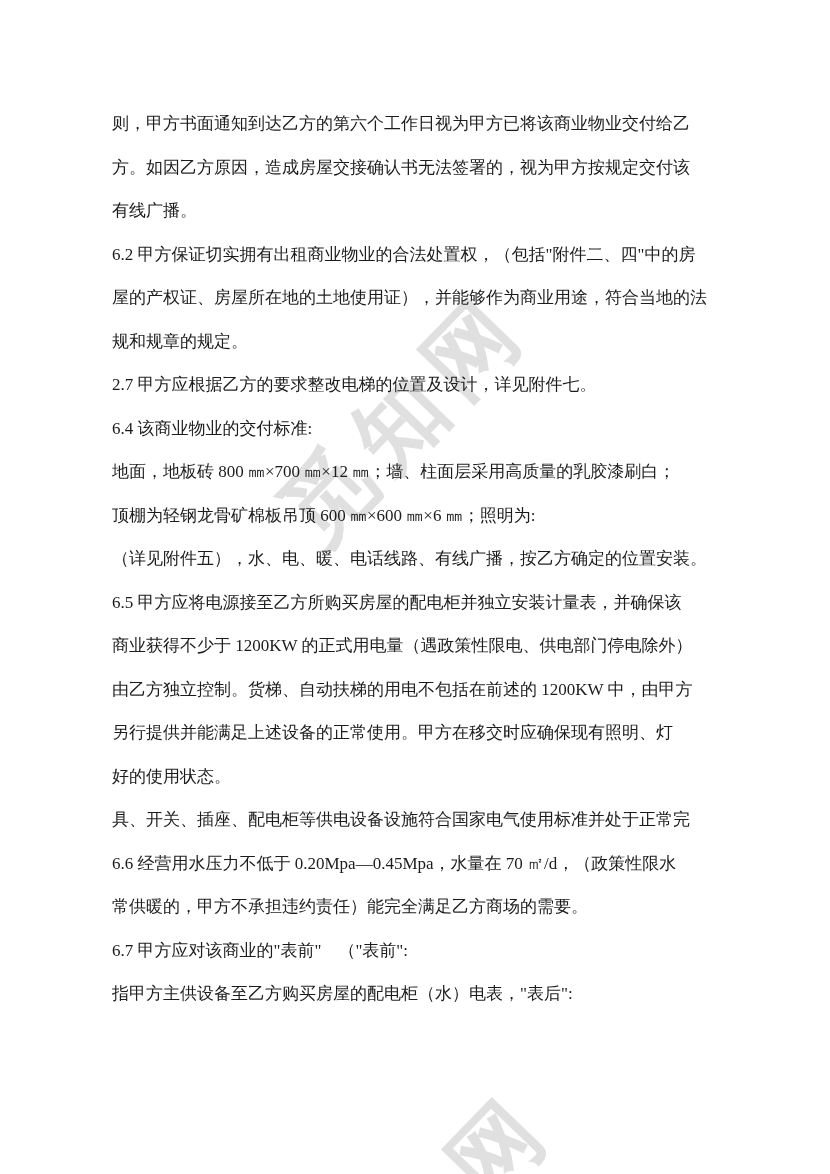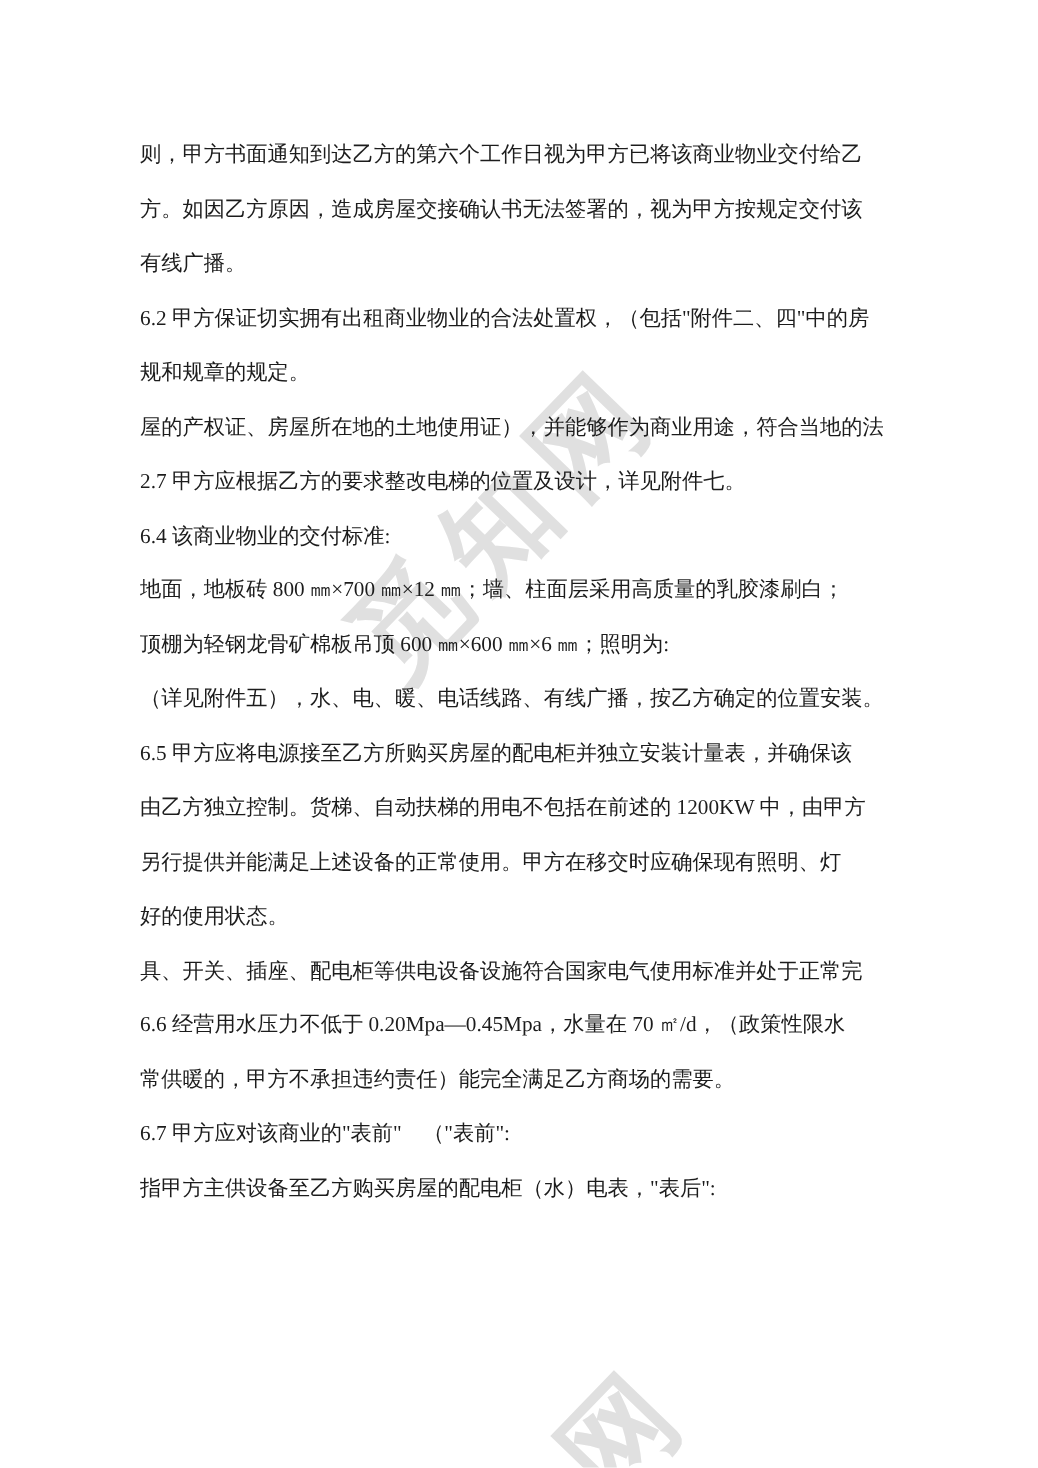--- a/index.html
+++ b/index.html
@@ -54,28 +54,29 @@
 <div class="page">
 
   <div class="watermark wm-1">觅知网</div>
   <div class="watermark wm-2">觅知网</div>
 
   <div class="doc">
     <div class="doc-line">则，甲方书面通知到达乙方的第六个工作日视为甲方已将该商业物业交付给乙</div>
     <div class="doc-line">方。如因乙方原因，造成房屋交接确认书无法签署的，视为甲方按规定交付该</div>
     <div class="doc-line">有线广播。</div>
     <div class="doc-line">6.2 甲方保证切实拥有出租商业物业的合法处置权，（包括"附件二、四"中的房</div>
+    <div class="doc-line">屋的产权证、房屋所在地的土地使用证），并能够作为商业用途，符合当地的法</div>
     <div class="doc-line">规和规章的规定。</div>
-    <div class="doc-line">屋的产权证、房屋所在地的土地使用证），并能够作为商业用途，符合当地的法</div>
     <div class="doc-line">2.7 甲方应根据乙方的要求整改电梯的位置及设计，详见附件七。</div>
     <div class="doc-line">6.4 该商业物业的交付标准:</div>
     <div class="doc-line">地面，地板砖 800 ㎜×700 ㎜×12 ㎜；墙、柱面层采用高质量的乳胶漆刷白；</div>
     <div class="doc-line">顶棚为轻钢龙骨矿棉板吊顶 600 ㎜×600 ㎜×6 ㎜；照明为:</div>
     <div class="doc-line">（详见附件五），水、电、暖、电话线路、有线广播，按乙方确定的位置安装。</div>
     <div class="doc-line">6.5 甲方应将电源接至乙方所购买房屋的配电柜并独立安装计量表，并确保该</div>
+    <div class="doc-line">商业获得不少于 1200KW 的正式用电量（遇政策性限电、供电部门停电除外）</div>
     <div class="doc-line">由乙方独立控制。货梯、自动扶梯的用电不包括在前述的 1200KW 中，由甲方</div>
     <div class="doc-line">另行提供并能满足上述设备的正常使用。甲方在移交时应确保现有照明、灯</div>
     <div class="doc-line">好的使用状态。</div>
     <div class="doc-line">具、开关、插座、配电柜等供电设备设施符合国家电气使用标准并处于正常完</div>
     <div class="doc-line">6.6 经营用水压力不低于 0.20Mpa—0.45Mpa，水量在 70 ㎡/d，（政策性限水</div>
     <div class="doc-line">常供暖的，甲方不承担违约责任）能完全满足乙方商场的需要。</div>
     <div class="doc-line">6.7 甲方应对该商业的"表前"　（"表前":</div>
     <div class="doc-line">指甲方主供设备至乙方购买房屋的配电柜（水）电表，"表后":</div>
   </div>
 

